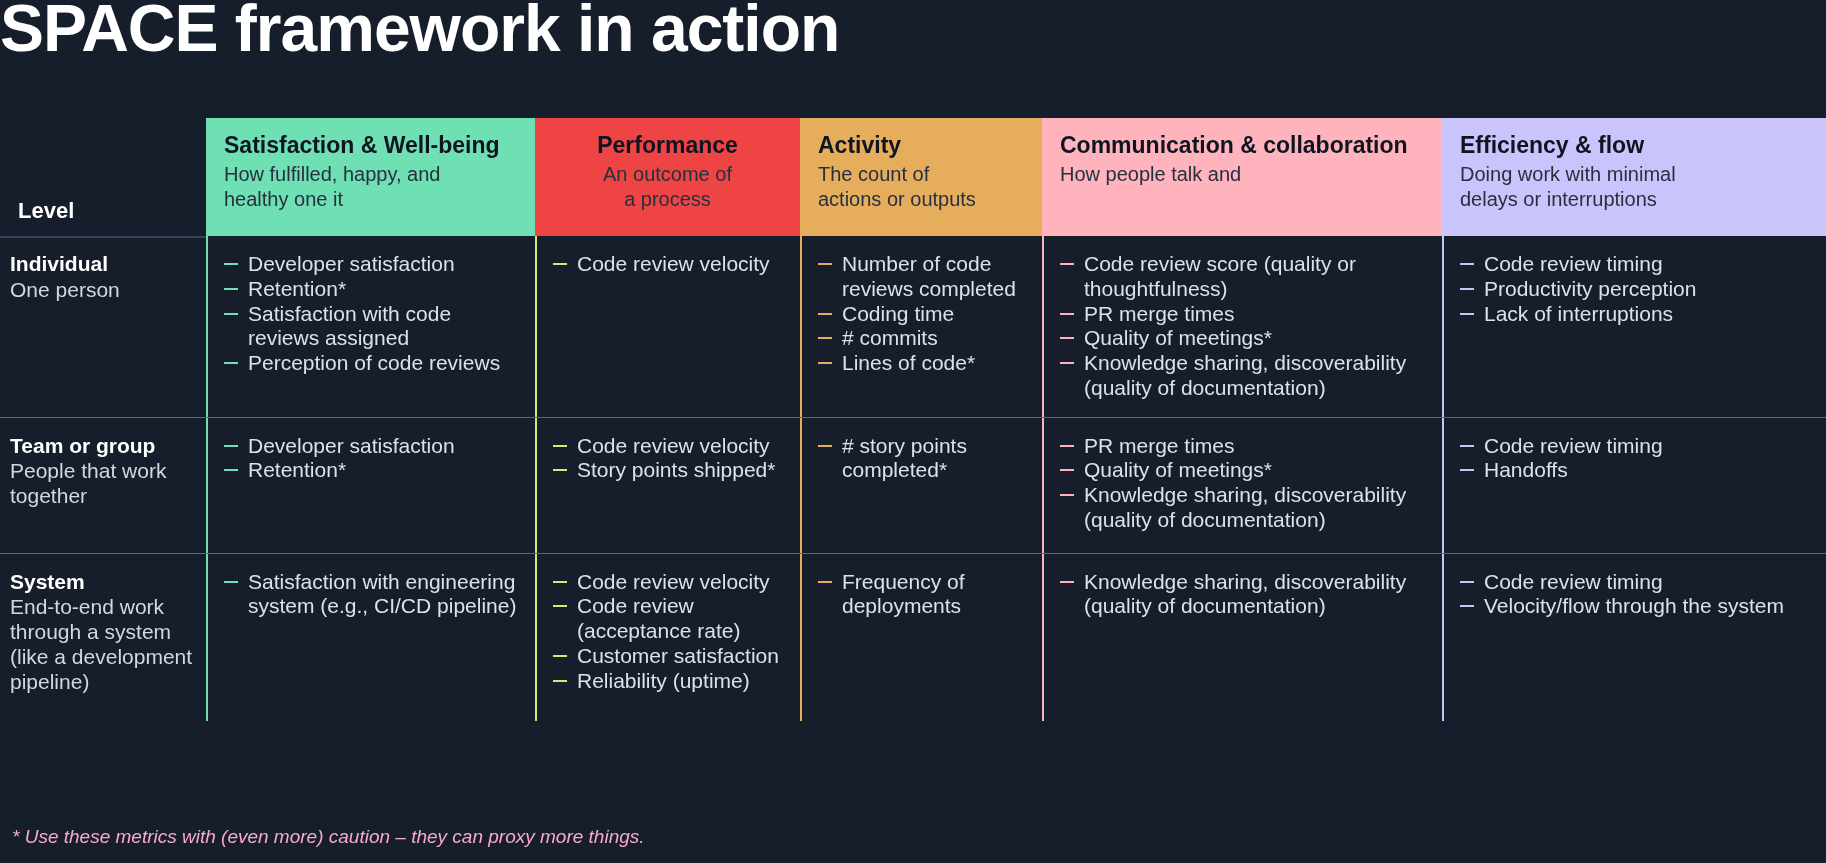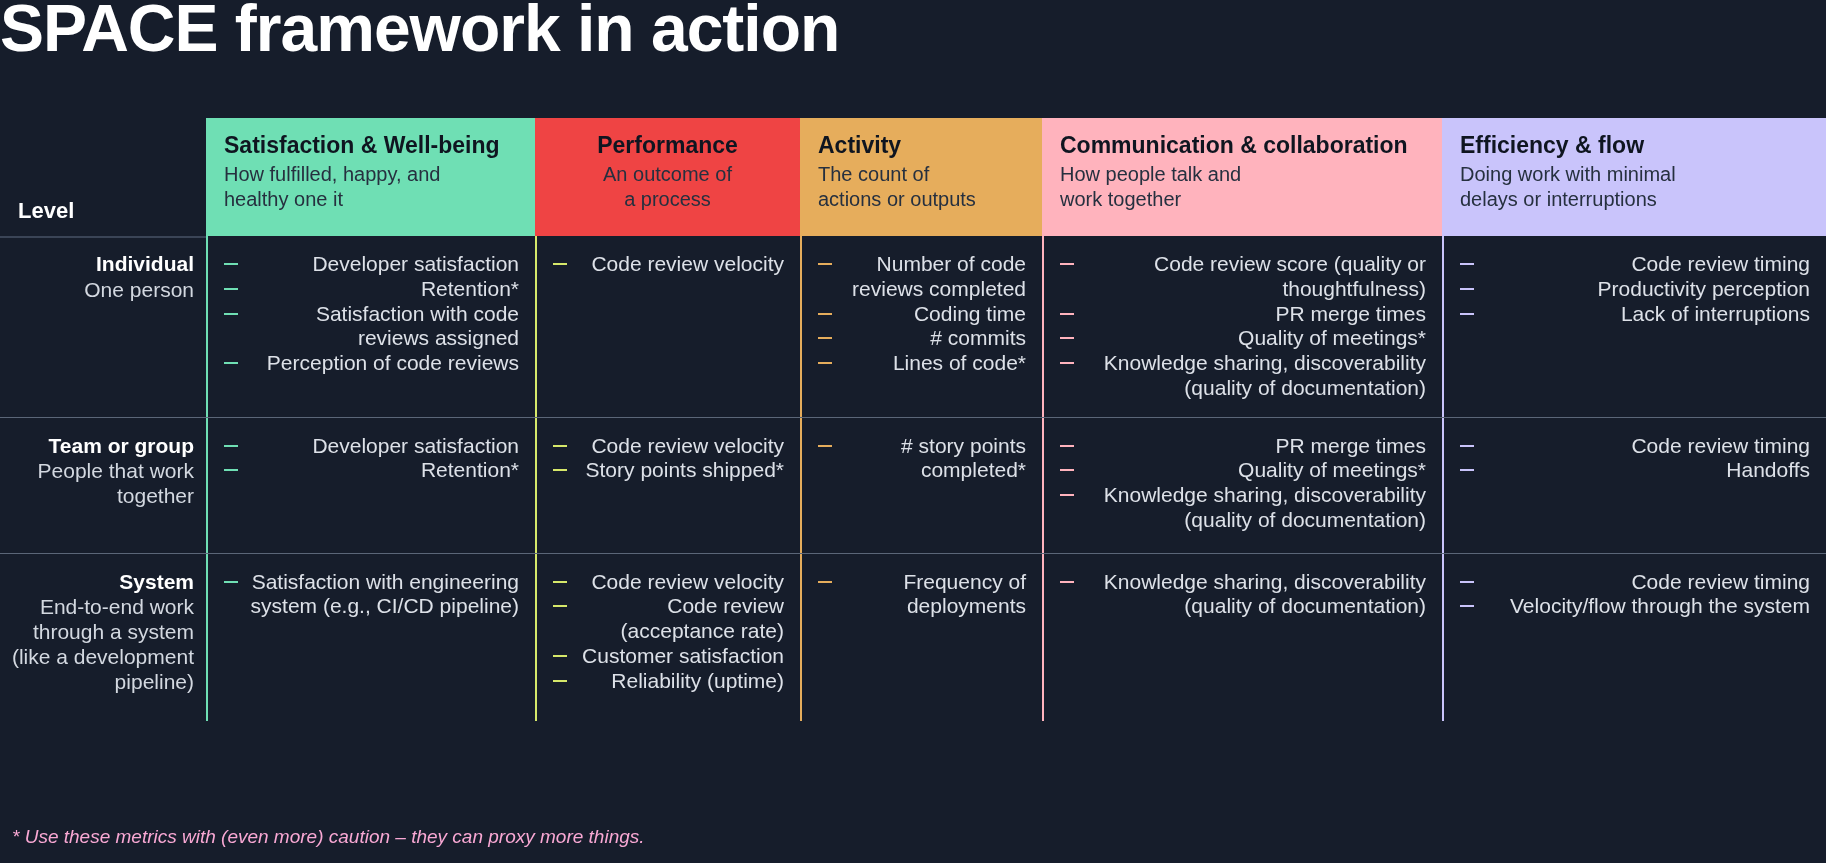--- a/index.html
+++ b/index.html
@@ -74,21 +74,20 @@
   .hsep {
     position: absolute;
     left: 0; top: 118px;
     width: 206px; height: 2px;
     background: #3a4456;
   }
 
   .cell {
     padding: 16px 16px 16px 8px;
     position: relative;
-    text-align: right;
   }
   .cell.level {
     padding-left: 10px;
     padding-right: 12px;
     padding-top: 16px;
   }
   .cell.metrics {
     padding-left: 14px;
     border-left-width: 2px;
     border-left-style: solid;
@@ -166,21 +165,20 @@
           <div class="hdr-title">Activity</div>
           <div class="hdr-sub">
             <div>The count of</div>
             <div>actions or outputs</div>
           </div>
         </div>
         <div class="hdr-cell" style="background: rgb(255, 179, 189);">
           <div class="hdr-title">Communication &amp; collaboration</div>
           <div class="hdr-sub">
             <div>How people talk and</div>
-            <div>work together</div>
           </div>
         </div>
         <div class="hdr-cell" style="background: rgb(201, 196, 251);">
           <div class="hdr-title">Efficiency &amp; flow</div>
           <div class="hdr-sub">
             <div>Doing work with minimal</div>
             <div>delays or interruptions</div>
           </div>
         </div>
       </div>

